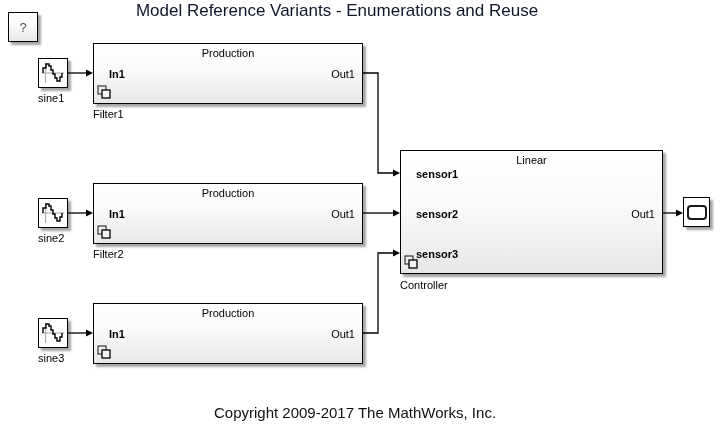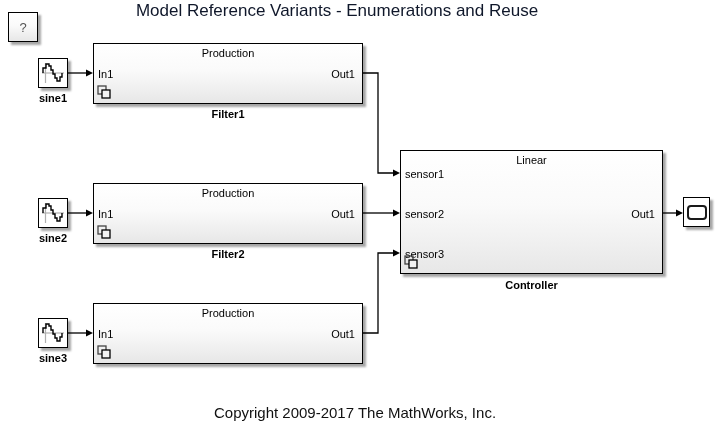--- a/index.html
+++ b/index.html
@@ -23,25 +23,25 @@
   .sine-block { left:38px; width:30px; height:30px; background:#ffffff;
     display:flex; align-items:center; justify-content:center; }
   .filter-block { left:93px; width:270px; height:61px; }
   .controller-block { left:400px; top:150px; width:263px; height:124px; }
   .scope-block { left:683px; top:197px; width:27px; height:30px; background:#ffffff; }
   .scope-screen { position:absolute; left:3px; top:7px; width:16px; height:11px;
     border:2px solid #1a1a1a; border-radius:4px; background:#ffffff; }
   .variant-label { position:absolute; top:3px; left:0; width:100%;
     text-align:center; font-size:11px; }
   .port-label { position:absolute; font-size:11px; line-height:12px; white-space:nowrap; }
-  .port-in  { left:4px; }
+  .port-in  { left:15px;font-weight:bold; }
   .port-out { right:7px; }
   .variant-badge { position:absolute; left:3px; bottom:3px; }
   .caption { position:absolute; font-size:11px; line-height:12px;
-    text-align:center; white-space:nowrap;font-weight:bold; }
+    text-align:left; white-space:nowrap; }
   .wires { position:absolute; left:0; top:0; width:720px; height:424px; }
   .wires path { stroke:#000; stroke-width:1.3; fill:none; }
   .wires polygon { fill:#000; stroke:none; }
   .footer-copyright { position:absolute; top:404px; left:355px;
     transform:translateX(-50%); font-size:15px; white-space:nowrap; color:#111; }
 </style>
 </head>
 <body>
 
 <div class="canvas">

